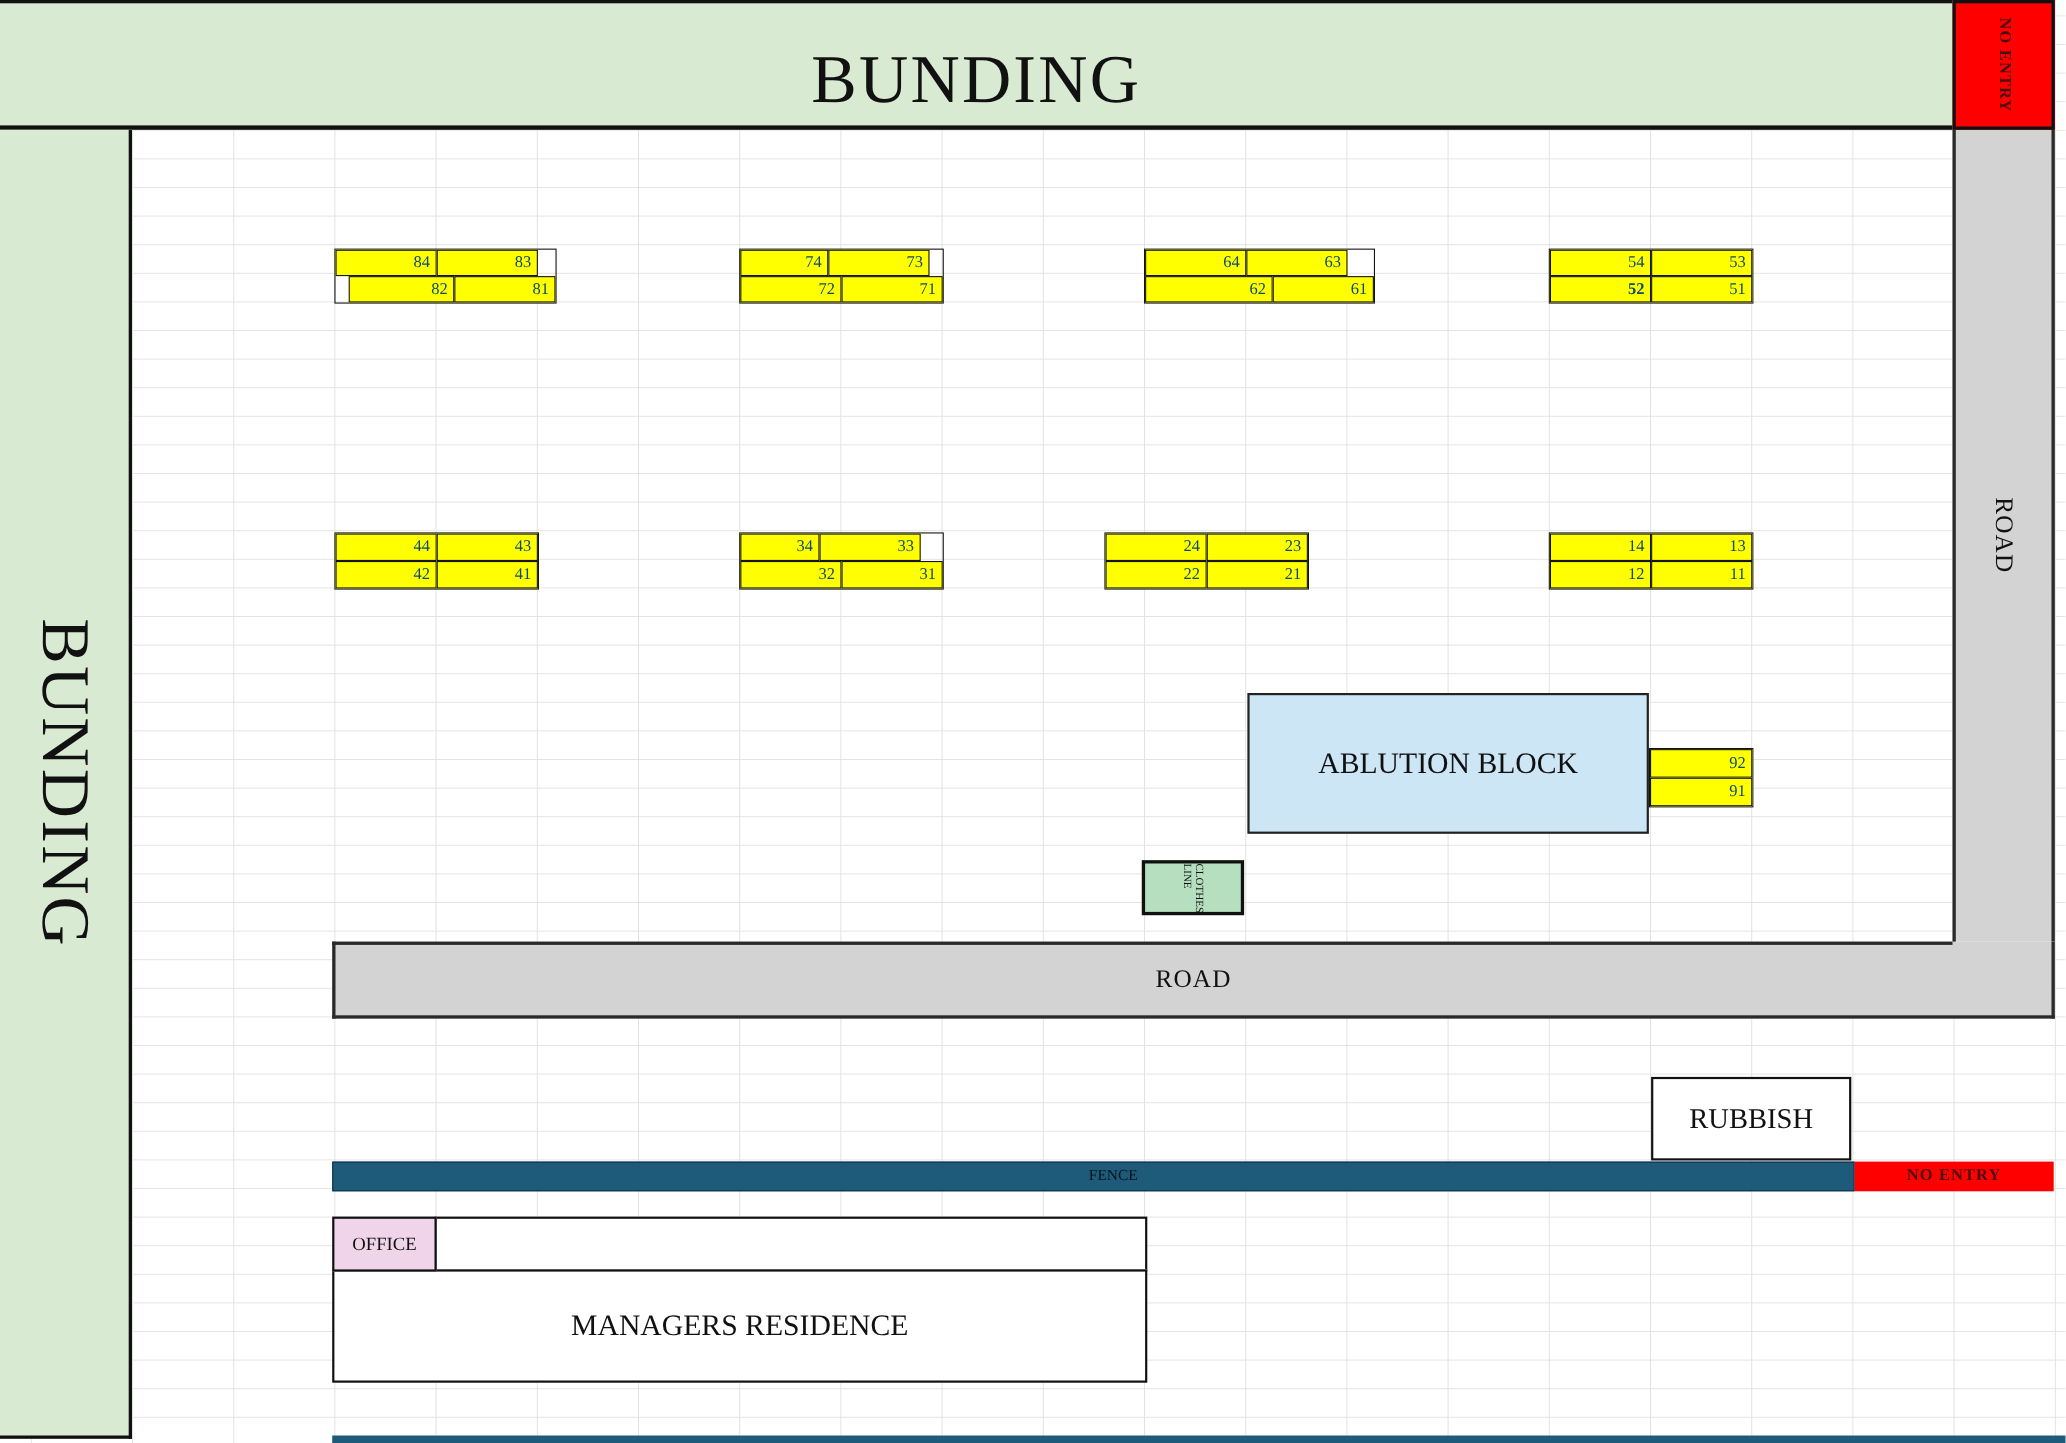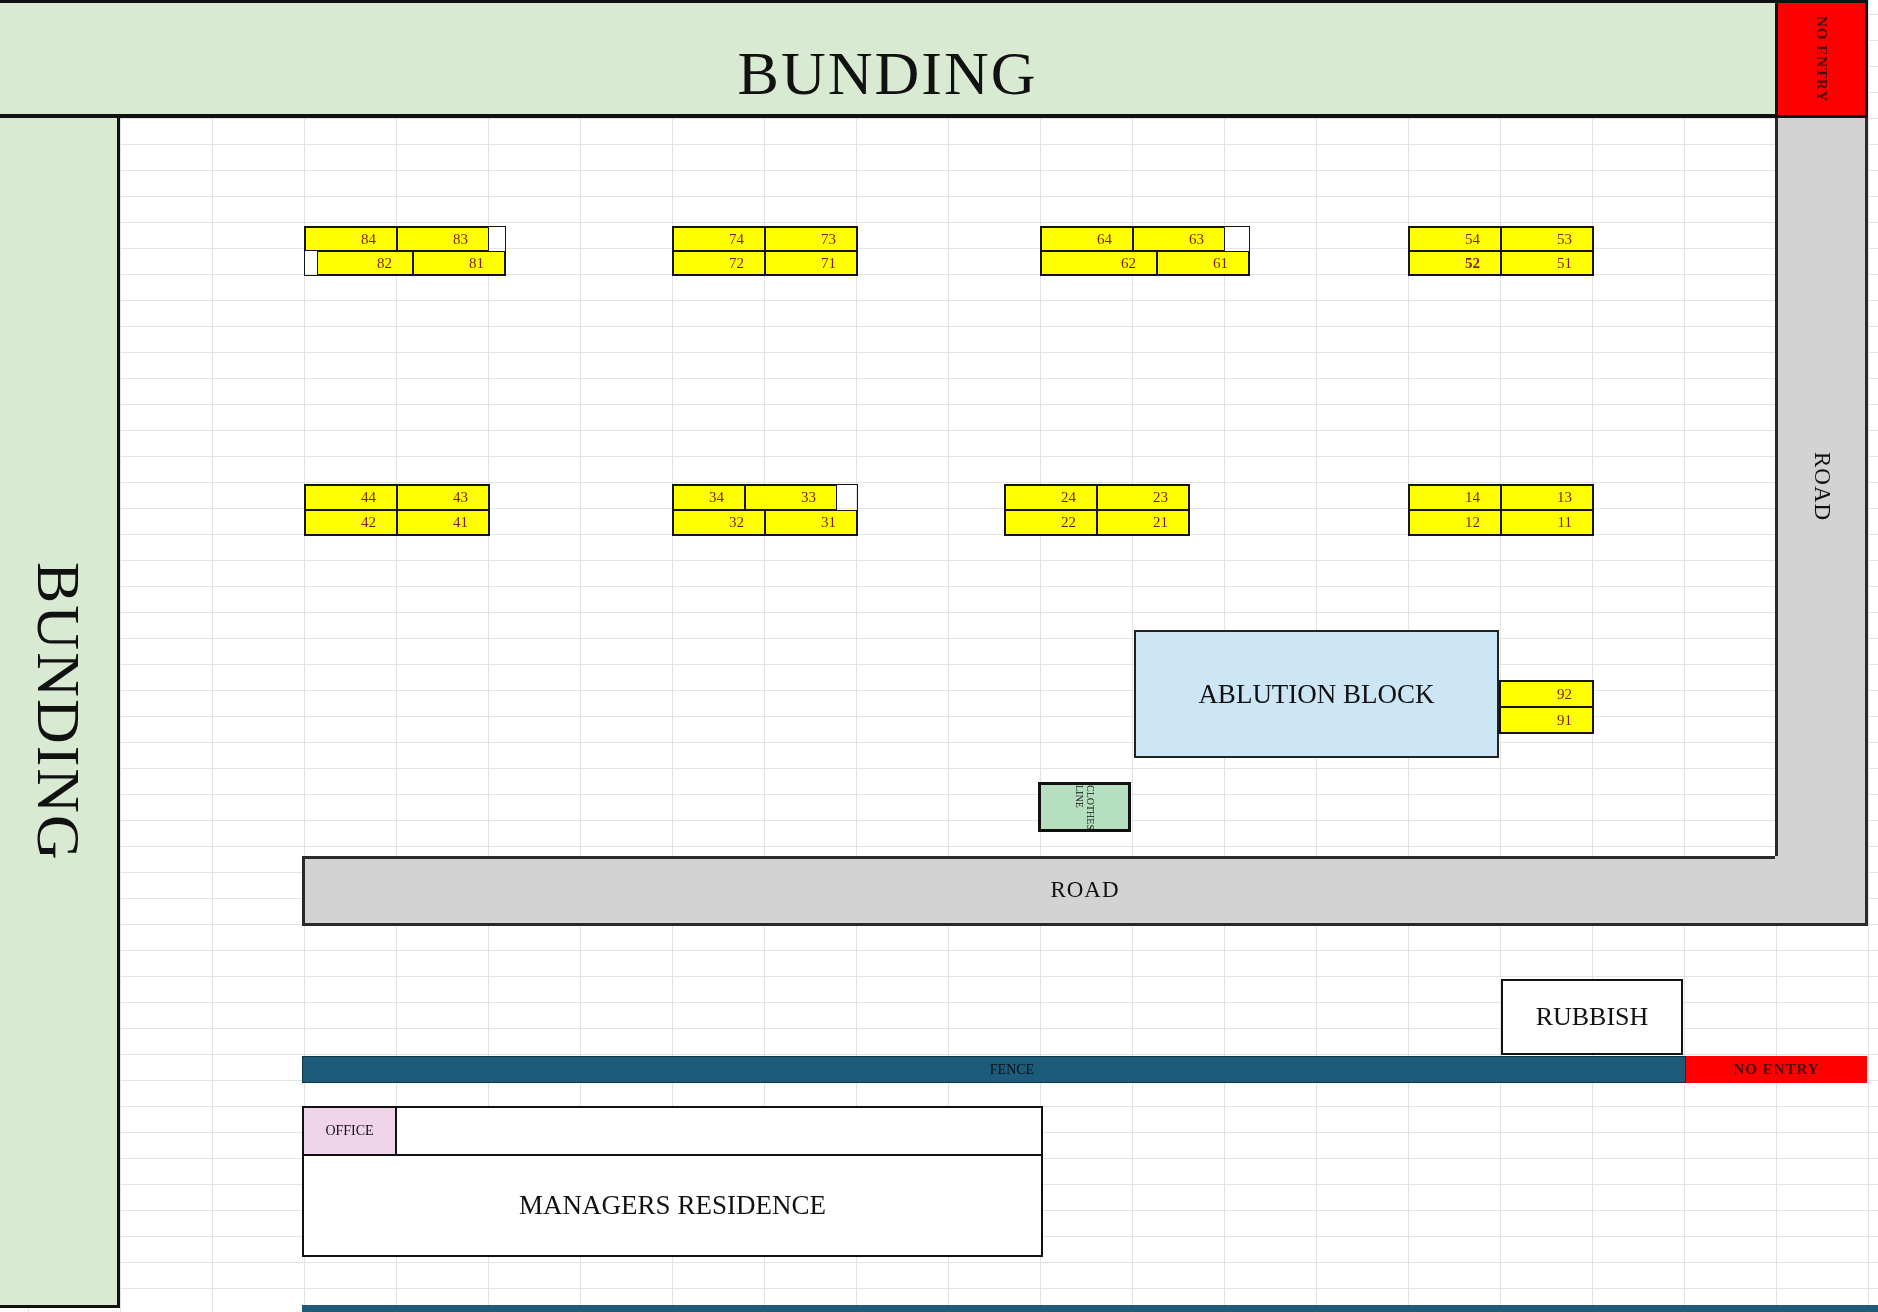--- a/index.html
+++ b/index.html
@@ -85,21 +85,21 @@
   }
   .no-entry-fence{
     position:absolute;left:1686px;top:1056px;width:181px;height:27px;
     background:var(--no_entry_red);box-sizing:border-box;
     display:flex;align-items:center;justify-content:center;
     font-size:15px;color:var(--no_entry_text);font-weight:600;letter-spacing:1px;z-index:3;
   }
   .office{
     position:absolute;left:302px;top:1106px;width:95px;height:50px;
     background:var(--office_pink);box-sizing:border-box;border:2px solid #111;
-    display:flex;align-items:center;justify-content:center;font-size:14px;z-index:4;
+    display:flex;align-items:center;justify-content:center;font-size:17px;z-index:4;
   }
   .office-annex{
     position:absolute;left:395px;top:1106px;width:648px;height:50px;
     background:#fff;box-sizing:border-box;border:2px solid #111;z-index:3;
   }
   .residence{
     position:absolute;left:302px;top:1154px;width:741px;height:103px;
     background:#fff;box-sizing:border-box;border:2px solid #111;
     display:flex;align-items:center;justify-content:center;font-size:27px;z-index:3;
   }
@@ -109,21 +109,21 @@
   }
 
   
   #sites-layer{position:absolute;left:0;top:0;z-index:3;}
   .site-group{position:absolute;border:1.3px solid #141414;}
   .site-row{display:flex;}
   .site-cell{
     box-sizing:border-box;background:var(--site_yellow);
     border:1.3px solid #141414;
     display:flex;align-items:center;justify-content:flex-end;
-    padding-right:20px;font-size:15px;color:#7f1d1d;
+    padding-right:5px;font-size:15px;color:#0c4a6e;
   }
 </style>
 </head>
 <body>
 
 <div id="canvas">
   <div class="grid-bg"></div>
 
   <div class="road-band">
     <span>ROAD</span>
@@ -176,21 +176,21 @@
           <div class="site-cell" style="width: 92px; height: 24px;">84</div>
           <div class="site-cell" style="width: 92px; height: 24px;">83</div>
         </div>
         <div class="site-row">
           <div class="site-cell" style="width: 96px; height: 24px; margin-left: 12px;">82</div>
           <div class="site-cell" style="width: 92px; height: 24px;">81</div>
         </div>
       </div>
       <div class="site-group" style="left: 672px; top: 226px;">
         <div class="site-row">
-          <div class="site-cell" style="width: 92px; height: 24px;">74</div>
+          <div class="site-cell" style="width: 80px; height: 24px;">74</div>
           <div class="site-cell" style="width: 92px; height: 24px;">73</div>
         </div>
         <div class="site-row">
           <div class="site-cell" style="width: 92px; height: 24px;">72</div>
           <div class="site-cell" style="width: 92px; height: 24px;">71</div>
         </div>
       </div>
       <div class="site-group" style="left: 1040px; top: 226px;">
         <div class="site-row">
           <div class="site-cell" style="width: 92px; height: 24px;">64</div>

